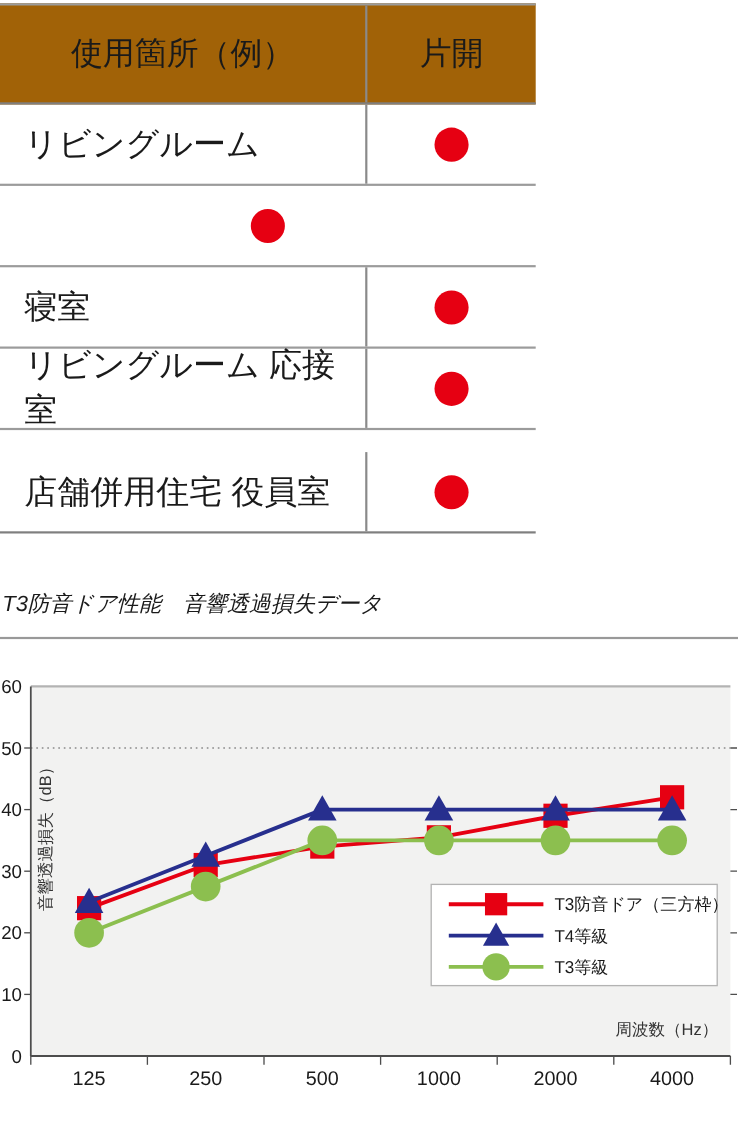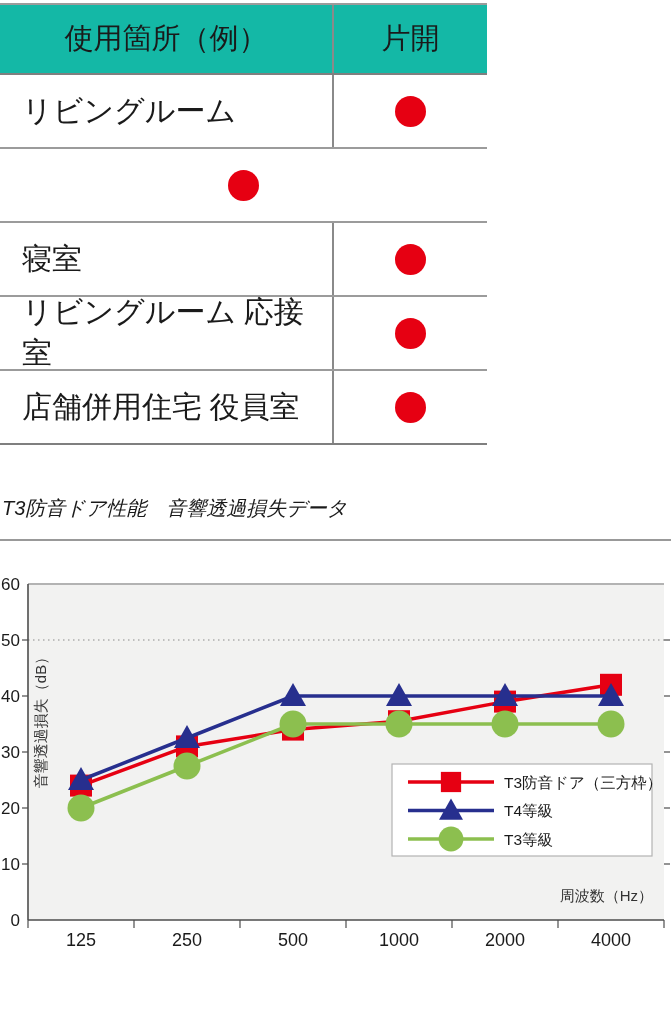--- a/index.html
+++ b/index.html
@@ -5,39 +5,39 @@
   html,body{margin:0;padding:0;background:#fff;}
   body{
     width:671px;height:1022px;overflow:hidden;
     font-family:"Liberation Sans",sans-serif;
     color:#1a1a1a;
     -webkit-font-smoothing:antialiased;
   }
   
   .usage-table{width:487px;margin-top:3px;}
   .t-header{
-    display:flex;height:72px;box-sizing:border-box;
-    background:#14b8a6;
+    display:flex;height:92px;box-sizing:border-box;
+    background:#a16207;
     border-top:2px solid #9b9b9b;
     border-bottom:2px solid #7f7f7f;
     font-size:29px;
   }
   .t-row{
     display:flex;height:74px;box-sizing:border-box;
     border-bottom:2px solid #9b9b9b;
     font-size:30px;
   }
-  .t-row:last-child{border-bottom:2px solid #7f7f7f;}
+  .t-row:last-child{border-bottom:2px solid #7f7f7f;margin-top:20px;}
   .cell-left{
     width:334px;box-sizing:border-box;flex:0 0 334px;
     display:flex;align-items:center;
     border-right:2px solid #8a8a8a;
   }
   .t-header .cell-left{justify-content:center;}
-  .t-row .cell-left{padding-left:22px;font-family:Liberation Serif, serif;}
+  .t-row .cell-left{padding-left:22px;}
   .cell-right{flex:1;display:flex;align-items:center;justify-content:center;}
   .red-dot{
     width:31px;height:31px;border-radius:50%;
     background:var(--accent-red,#e60012);
   }
   
   .section-title{
     margin-top:50px;
     padding:0 0 17px 2px;
     font-size:20px;

